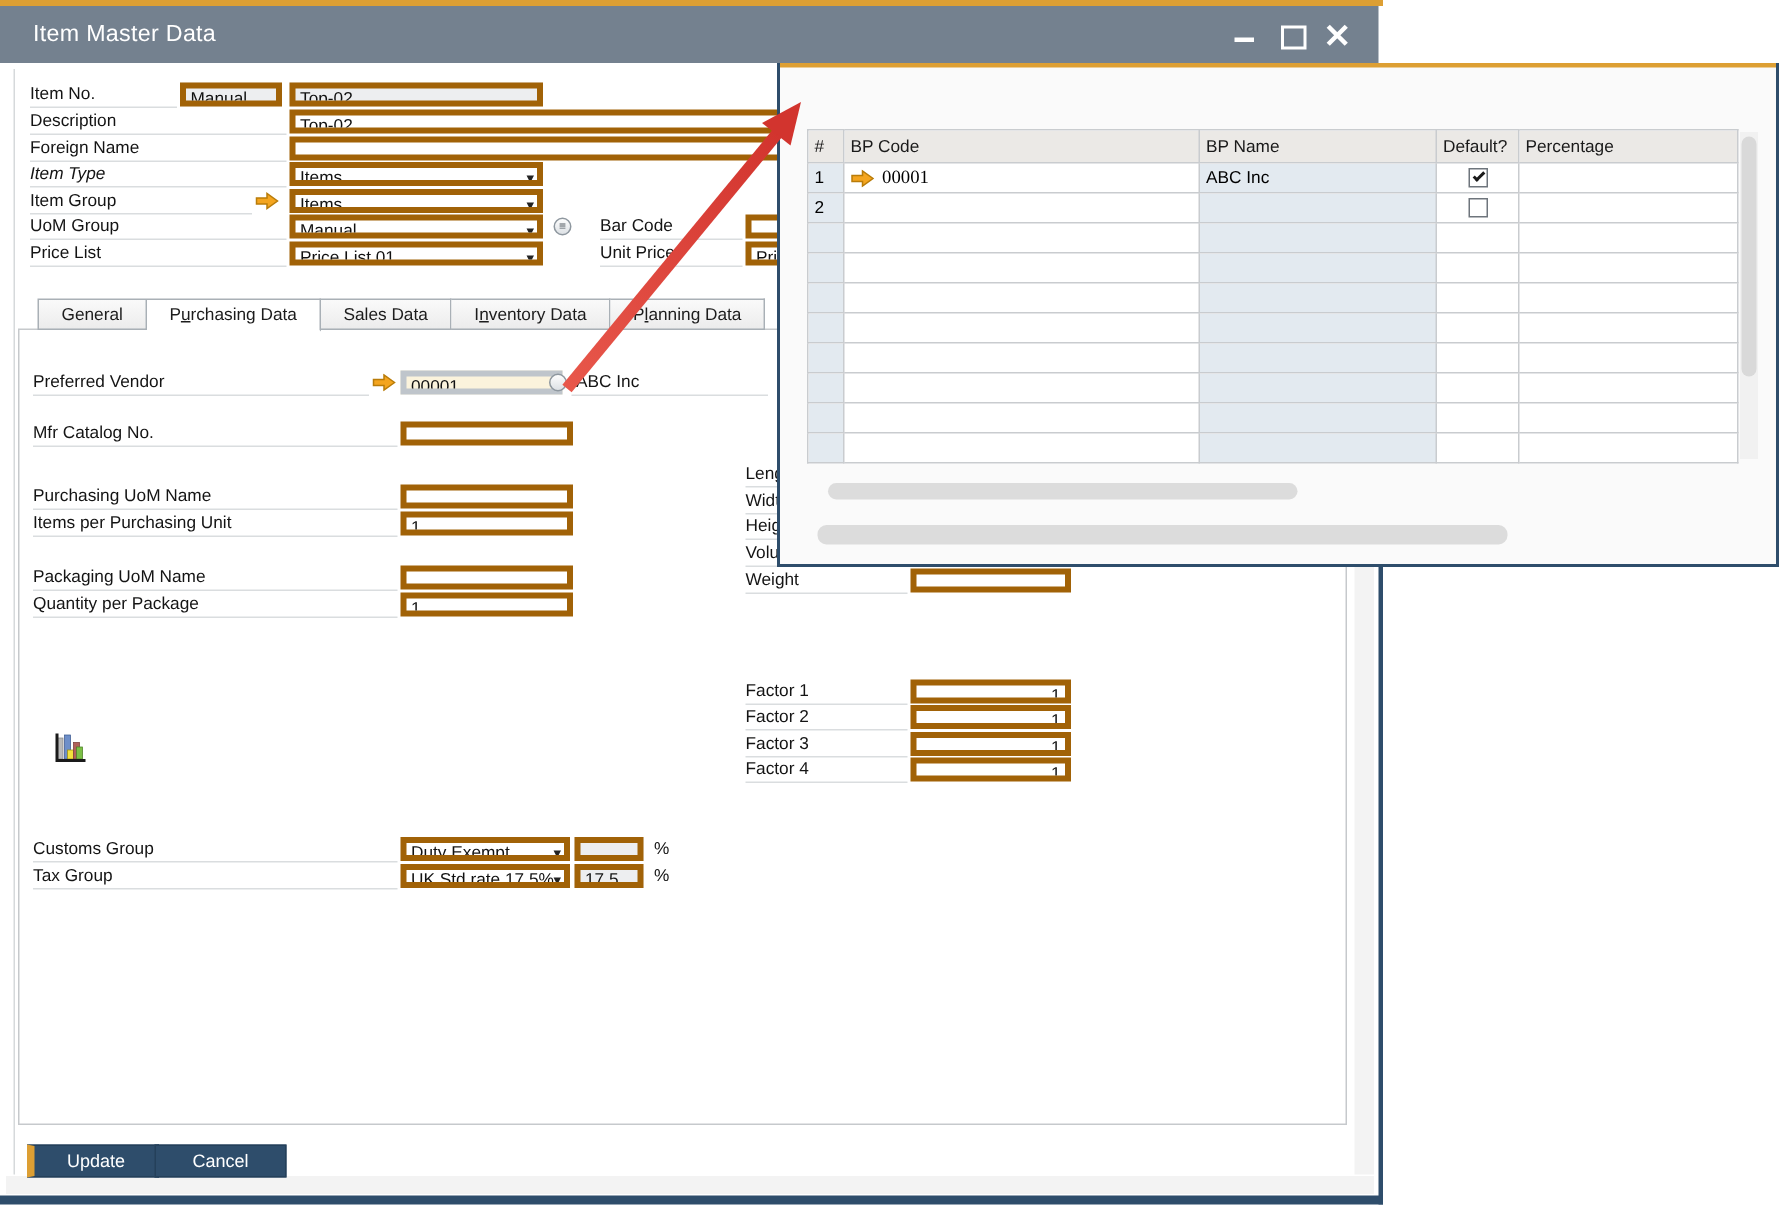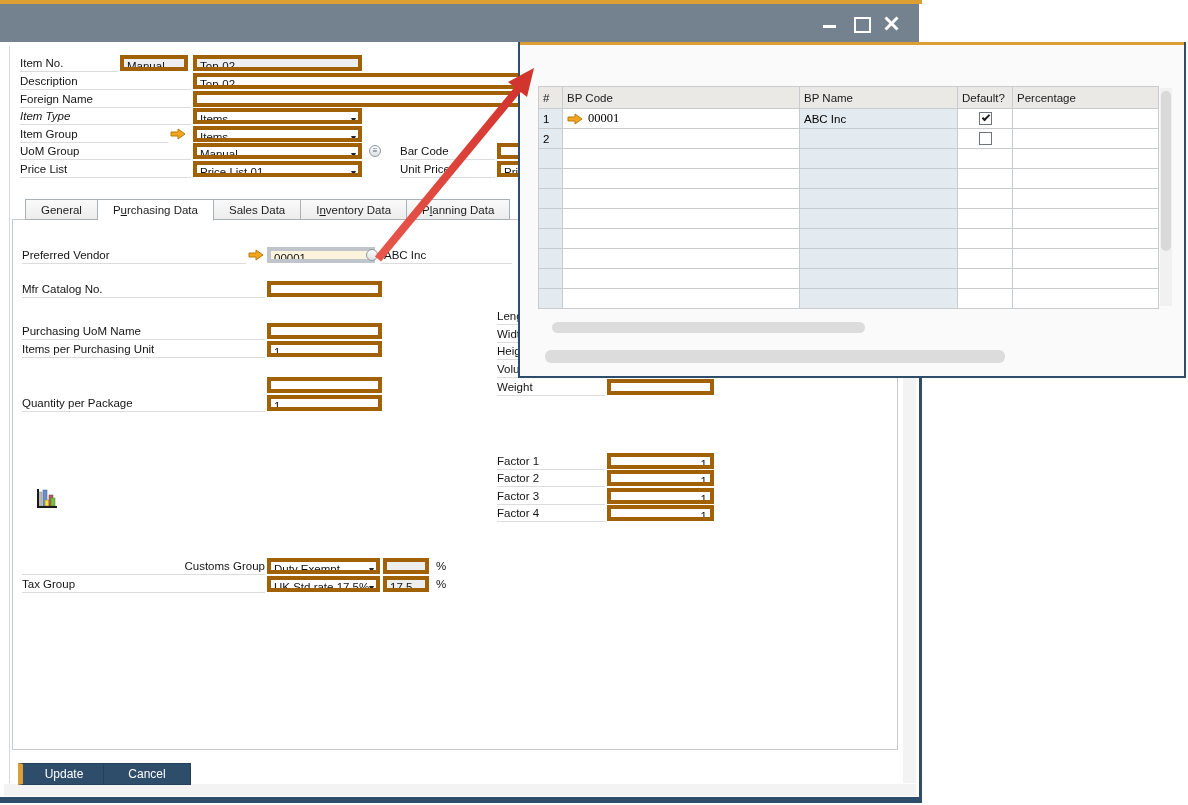--- a/index.html
+++ b/index.html
@@ -72,20 +72,21 @@
   .annot { position:absolute; left:0; top:0; z-index:50; pointer-events:none; }
 </style>
 </head>
 <body>
 
 <div id="root">
 
   <div class="main-win">
     <div class="gold-strip" style="left:0;top:0;width:922px;height:4px;"></div>
     <div class="titlebar-main">
+      <span class="ttl">Item Master Data</span>
       <span class="win-btns" style="right:20px;top:12px;">
         <span class="wb wb-min"></span>
         <span class="wb wb-max"></span>
         <span class="wb wb-close"></span>
       </span>
     </div>
 
     <div class="vline" style="left:9px;top:46px;height:737px;"></div>
     <div class="track" style="left:903px;top:46px;width:13px;height:737px;"></div>
     <div class="track" style="left:4px;top:784px;width:912px;height:12px;"></div>
@@ -139,20 +140,21 @@
     <div class="lbl" style="left:381px;top:247px;width:131px;"></div>
 
     <div class="lbl" style="left:22px;top:281px;width:243px;">Mfr Catalog No.</div>
     <div class="fld" style="left:267px;top:281px;width:115px;"></div>
 
     <div class="lbl" style="left:22px;top:323px;width:243px;">Purchasing UoM Name</div>
     <div class="fld" style="left:267px;top:323px;width:115px;"></div>
     <div class="lbl" style="left:22px;top:341px;width:243px;">Items per Purchasing Unit</div>
     <div class="fld" style="left:267px;top:341px;width:115px;">1</div>
 
+    <div class="lbl" style="left:22px;top:377px;width:243px;">Packaging UoM Name</div>
     <div class="fld" style="left:267px;top:377px;width:115px;"></div>
     <div class="lbl" style="left:22px;top:395px;width:243px;">Quantity per Package</div>
     <div class="fld" style="left:267px;top:395px;width:115px;">1</div>
 
     <div class="lbl" style="left:497px;top:308px;width:108px;">Length</div>
     <div class="fld" style="left:607px;top:308px;width:107px;"></div>
     <div class="lbl" style="left:497px;top:326px;width:108px;">Width</div>
     <div class="fld" style="left:607px;top:326px;width:107px;"></div>
     <div class="lbl" style="left:497px;top:343px;width:108px;">Height</div>
     <div class="fld" style="left:607px;top:343px;width:107px;"></div>
@@ -172,21 +174,21 @@
 
     <svg style="position:absolute;left:36px;top:488px;" width="24" height="22" viewBox="0 0 24 22">
       <rect x="2" y="4" width="4" height="14" fill="#B9B9B9" stroke="#8a8a8a" stroke-width="0.5"></rect>
       <rect x="7" y="2" width="4" height="16" fill="#6E8FC9" stroke="#3c5a90" stroke-width="0.5"></rect>
       <rect x="9" y="12" width="4" height="6" fill="#F2E23C" stroke="#9a8f10" stroke-width="0.5"></rect>
       <rect x="13" y="7" width="4" height="11" fill="#B0605A" stroke="#7c3c38" stroke-width="0.5"></rect>
       <rect x="15" y="10" width="4" height="8" fill="#7BBF45" stroke="#4c7f25" stroke-width="0.5"></rect>
       <path d="M2 1 V19 H21" stroke="#1a1a1a" stroke-width="2" fill="none"></path>
     </svg>
 
-    <div class="lbl" style="left:22px;top:558px;width:243px;text-align:right;">Customs Group</div>
+    <div class="lbl" style="left:22px;top:558px;width:243px;">Customs Group</div>
     <div class="fld ddl" style="left:267px;top:558px;width:113px;">Duty Exempt</div>
     <div class="fld gray" style="left:383px;top:558px;width:46px;"></div>
     <span class="sfx" style="left:436px;top:558px;">%</span>
 
     <div class="lbl" style="left:22px;top:576px;width:243px;">Tax Group</div>
     <div class="fld ddl" style="left:267px;top:576px;width:113px;">UK Std rate 17.5%</div>
     <div class="fld gray" style="left:383px;top:576px;width:46px;">17.5</div>
     <span class="sfx" style="left:436px;top:576px;">%</span>
 
     <div class="btn accent" style="left:18px;top:763px;">Update</div>

